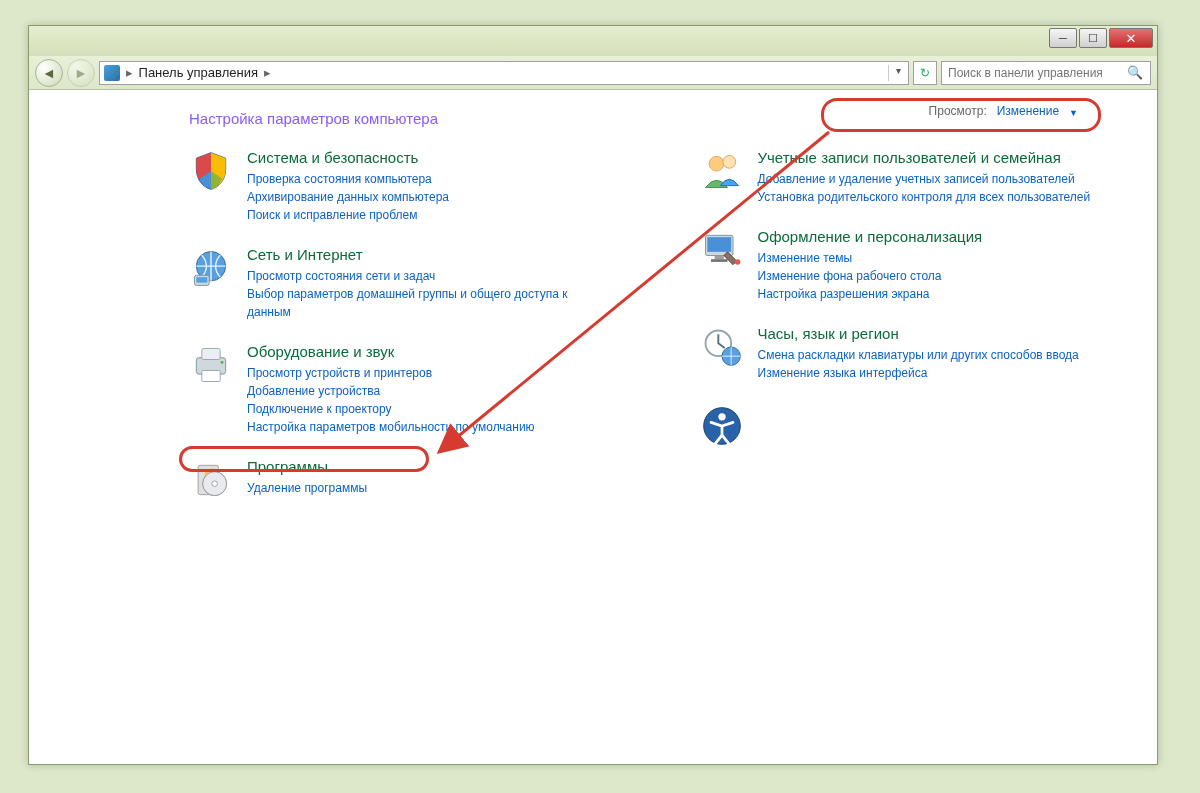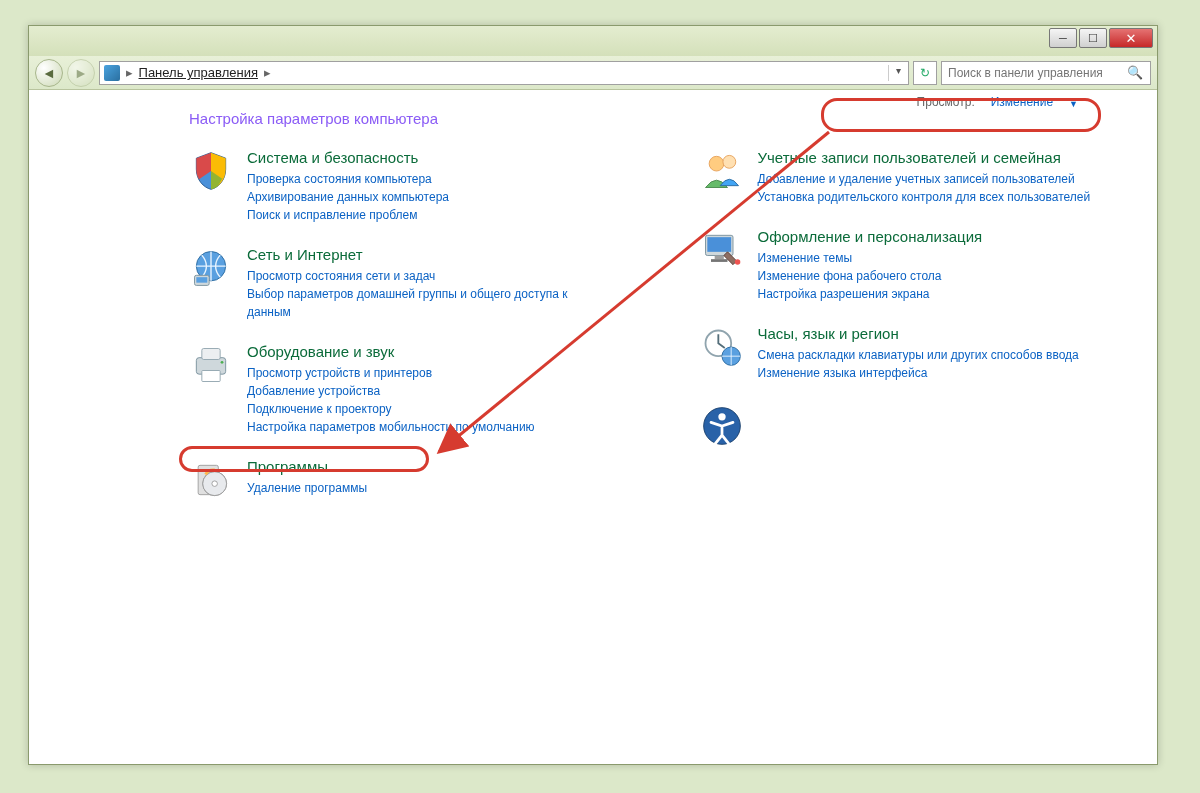--- a/index.html
+++ b/index.html
@@ -9,30 +9,30 @@
   .winbtns { display: flex; gap: 2px; margin-top: 2px; }
   .winbtn { width: 28px; height: 20px; border: 1px solid #777; border-radius: 2px; display: flex; align-items: center; justify-content: center; font-size: 11px; cursor: pointer; }
   .winbtn.min, .winbtn.max { background: linear-gradient(#f5f5f5,#d0d0d0); color:#333; }
   .winbtn.close { background: linear-gradient(#e57373,#c62828); color:#fff; font-size: 13px; width: 44px; }
   .navbar { height: 34px; background: linear-gradient(#e8f0d8, #dce8c9); border-bottom: 1px solid #b8c49e; display: flex; align-items: center; padding: 0 6px; gap: 4px; }
   .navbtn { width: 28px; height: 28px; border: 1px solid #a8b68c; border-radius: 50%; background: radial-gradient(circle at 30% 30%, #fff, #cdd9b5); display: flex; align-items: center; justify-content: center; color:#5a6b3f; font-size:14px; cursor:pointer; }
   .navbtn.fwd { opacity: .5; }
   .addrbar { flex: 1; height: 24px; background: #fff; border: 1px solid #a0a0a0; display: flex; align-items: center; padding: 0 4px; gap: 6px; }
   .addrbar .cpicon { width: 16px; height: 16px; background: linear-gradient(135deg,#4aa3df,#2a6fa0); border-radius: 2px; }
   .addrbar .sep { color:#666; }
-  .addrbar .crumb { color:#222;text-decoration:underline; }
+  .addrbar .crumb { color:#222; }
   .addrbar .spacer { flex:1; }
   .dd { width:16px; height:16px; color:#555; font-size:10px; text-align:center; border-left:1px solid #ccc; padding-left:4px; }
   .refreshbtn { width: 24px; height: 24px; border:1px solid #a0a0a0; background:#fff; display:flex; align-items:center; justify-content:center; color:#2a6; font-size:12px; cursor:pointer; }
   .searchbox { width: 210px; height: 24px; border:1px solid #a0a0a0; background:#fff; display:flex; align-items:center; padding:0 6px; }
   .searchbox input { flex:1; border:none; outline:none; color:#888; font-size:12px; }
   .searchbox .sicon { color:#3a72b0; font-size:13px; }
   .content { position:absolute; left:0; right:0; top:64px; bottom:0; background:#fff; padding: 20px 30px 20px 160px; }
   .heading { color:#8b5cf6; font-size:15px; margin-bottom: 4px; }
-  .viewby { position:absolute; right:65px; top:1px; display:flex; align-items:flex-end; gap:16px; padding:4px 14px; }
+  .viewby { position:absolute; right:65px; top:10px; display:flex; align-items:flex-end; gap:10px; padding:4px 14px; }
   .viewby .lbl { color:#666; font-size:12px; }
   .viewby .val { color:#0b62c4; font-size:12px; cursor:pointer; }
   .viewby .arr { color:#0b62c4; font-size:9px; }
   .ring1 { position:absolute; right:56px; top:8px; width: 280px; height:34px; border:3px solid #d63b2f; border-radius:16px; pointer-events:none; }
   .cols { display:flex; gap:83px; margin-top: 22px; }
   .col { flex:1; }
   .cat { display:flex; gap:14px; margin-bottom: 22px; }
   .cicon { width:44px; height:44px; flex:none; display:flex; align-items:center; justify-content:center; }
   .cicon svg { width:44px; height:44px; }
   .ctext { max-width: 340px; }

